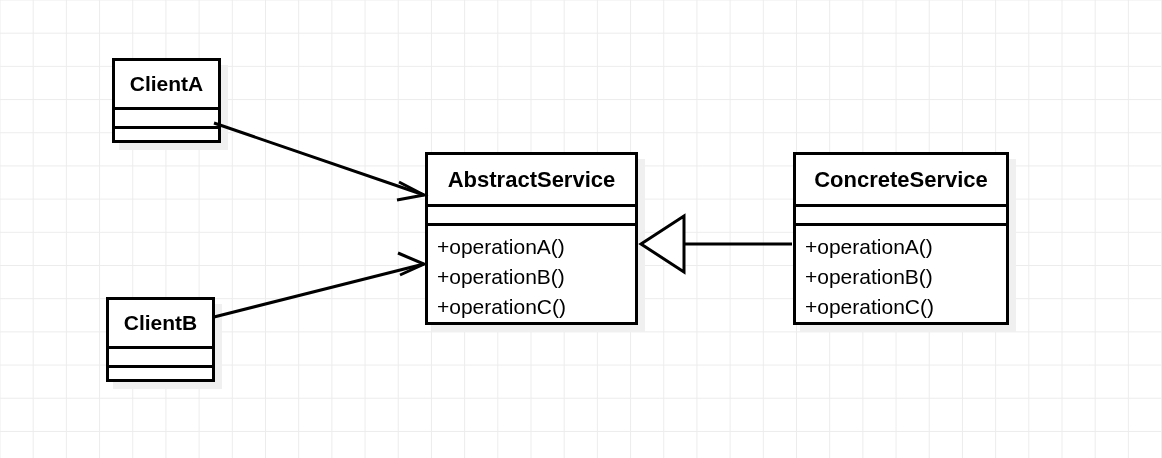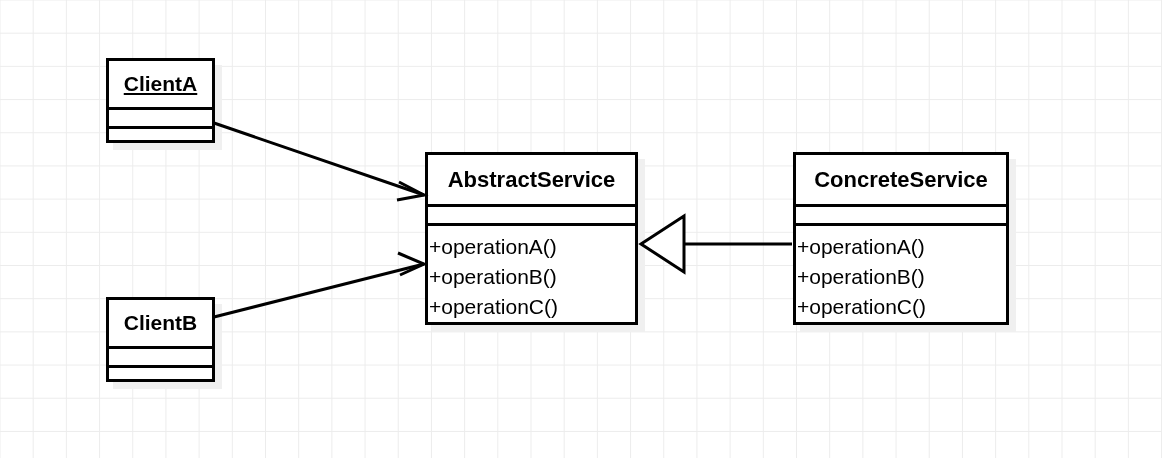--- a/index.html
+++ b/index.html
@@ -37,21 +37,21 @@
     display: flex;
     align-items: center;
     justify-content: center;
     font-weight: bold;
     color: #000000;
   }
   .compartment.div-top {
     border-top: 3px solid #000000;
   }
   .compartment.members {
-    padding: 6px 9px 4px 1px;
+    padding: 6px 9px 4px 9px;
     display: flex;
     flex-direction: column;
     justify-content: flex-start;
   }
   .member-line {
     color: #000000;
     line-height: 30px;
     white-space: nowrap;
   }
 
@@ -92,21 +92,21 @@
       <line x1="214" y1="317" x2="424" y2="264" stroke="#000000" stroke-width="3"></line>
       <polyline points="398,253 424,264 400,275" fill="none" stroke="#000000" stroke-width="3" stroke-linejoin="miter" stroke-linecap="butt"></polyline>
     </g>
 
     <g>
       <line x1="792" y1="244" x2="684" y2="244" stroke="#000000" stroke-width="3"></line>
       <polygon points="684,216 684,272 641,244" fill="#ffffff" stroke="#000000" stroke-width="3" stroke-linejoin="miter"></polygon>
     </g>
   </svg>
 
-  <div class="uml-class client-box" style="left:106px; top:58px;text-decoration:underline;">
+  <div class="uml-class client-box" style="left:112px; top:58px;">
     <div class="compartment name-comp">ClientA</div>
     <div class="compartment empty-comp div-top"></div>
     <div class="compartment empty-comp div-top"></div>
   </div>
 
   <div class="uml-class client-box" style="left:106px; top:297px;">
     <div class="compartment name-comp">ClientB</div>
     <div class="compartment empty-comp div-top"></div>
     <div class="compartment empty-comp div-top"></div>
   </div>

